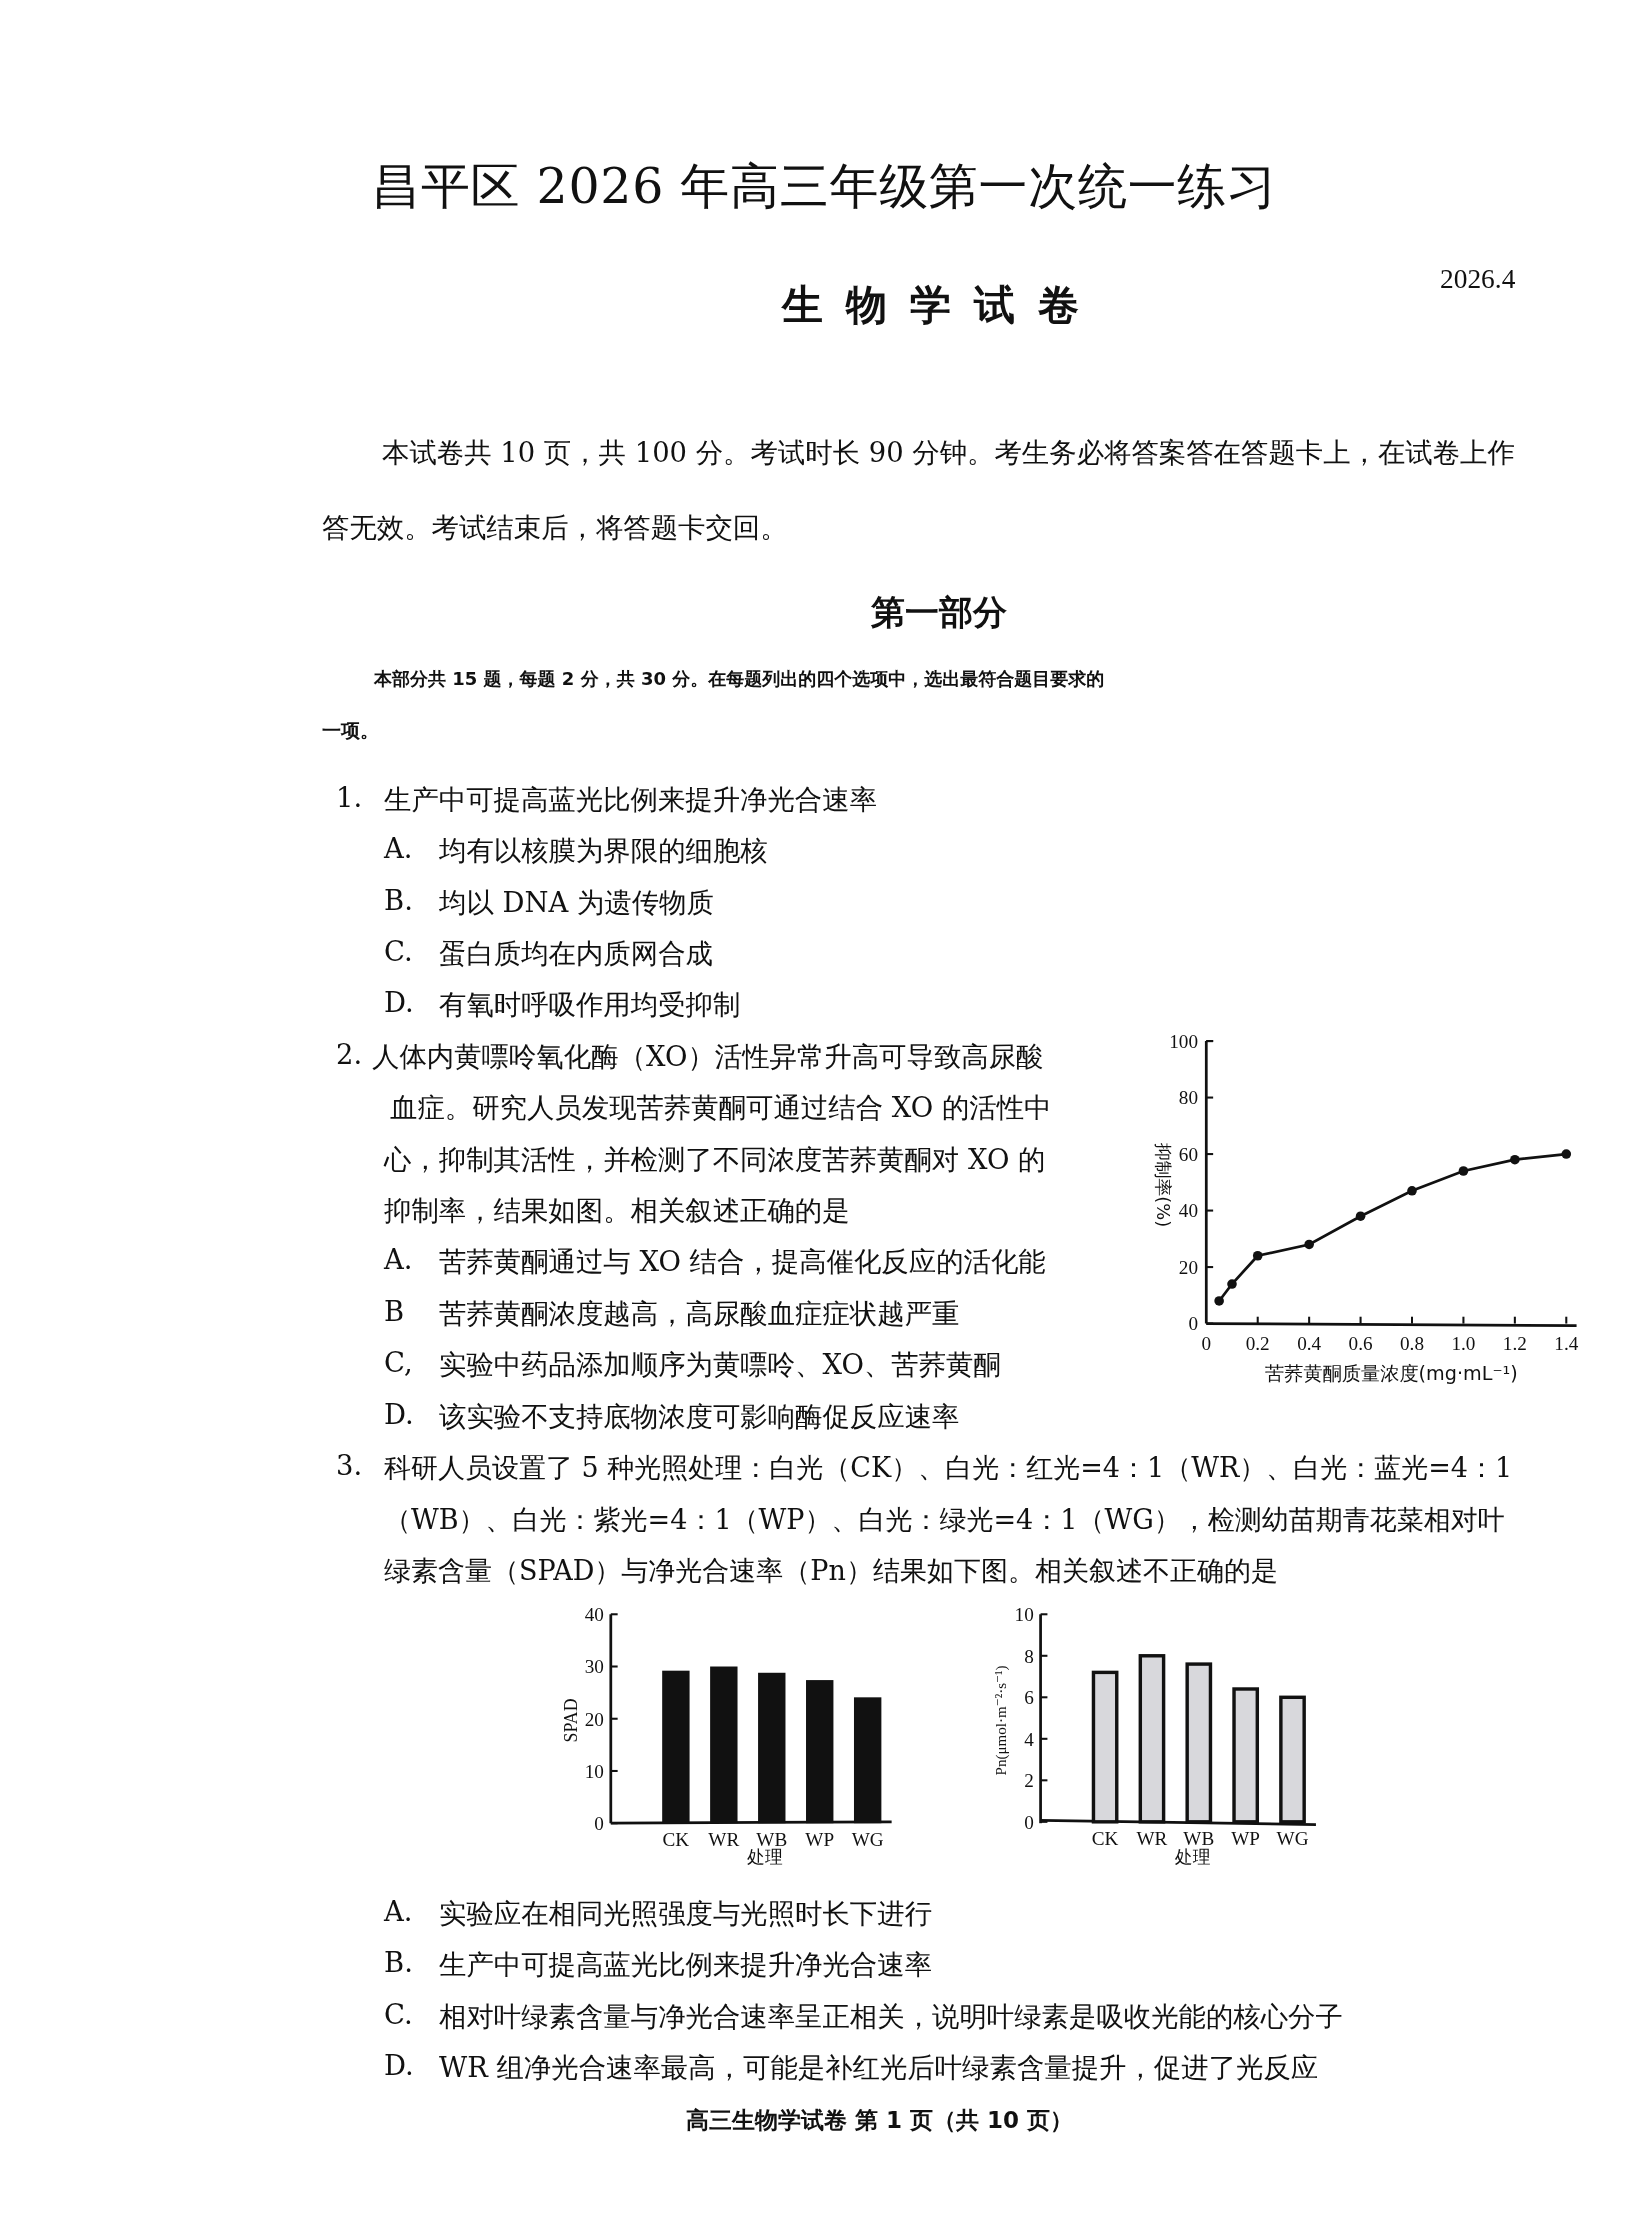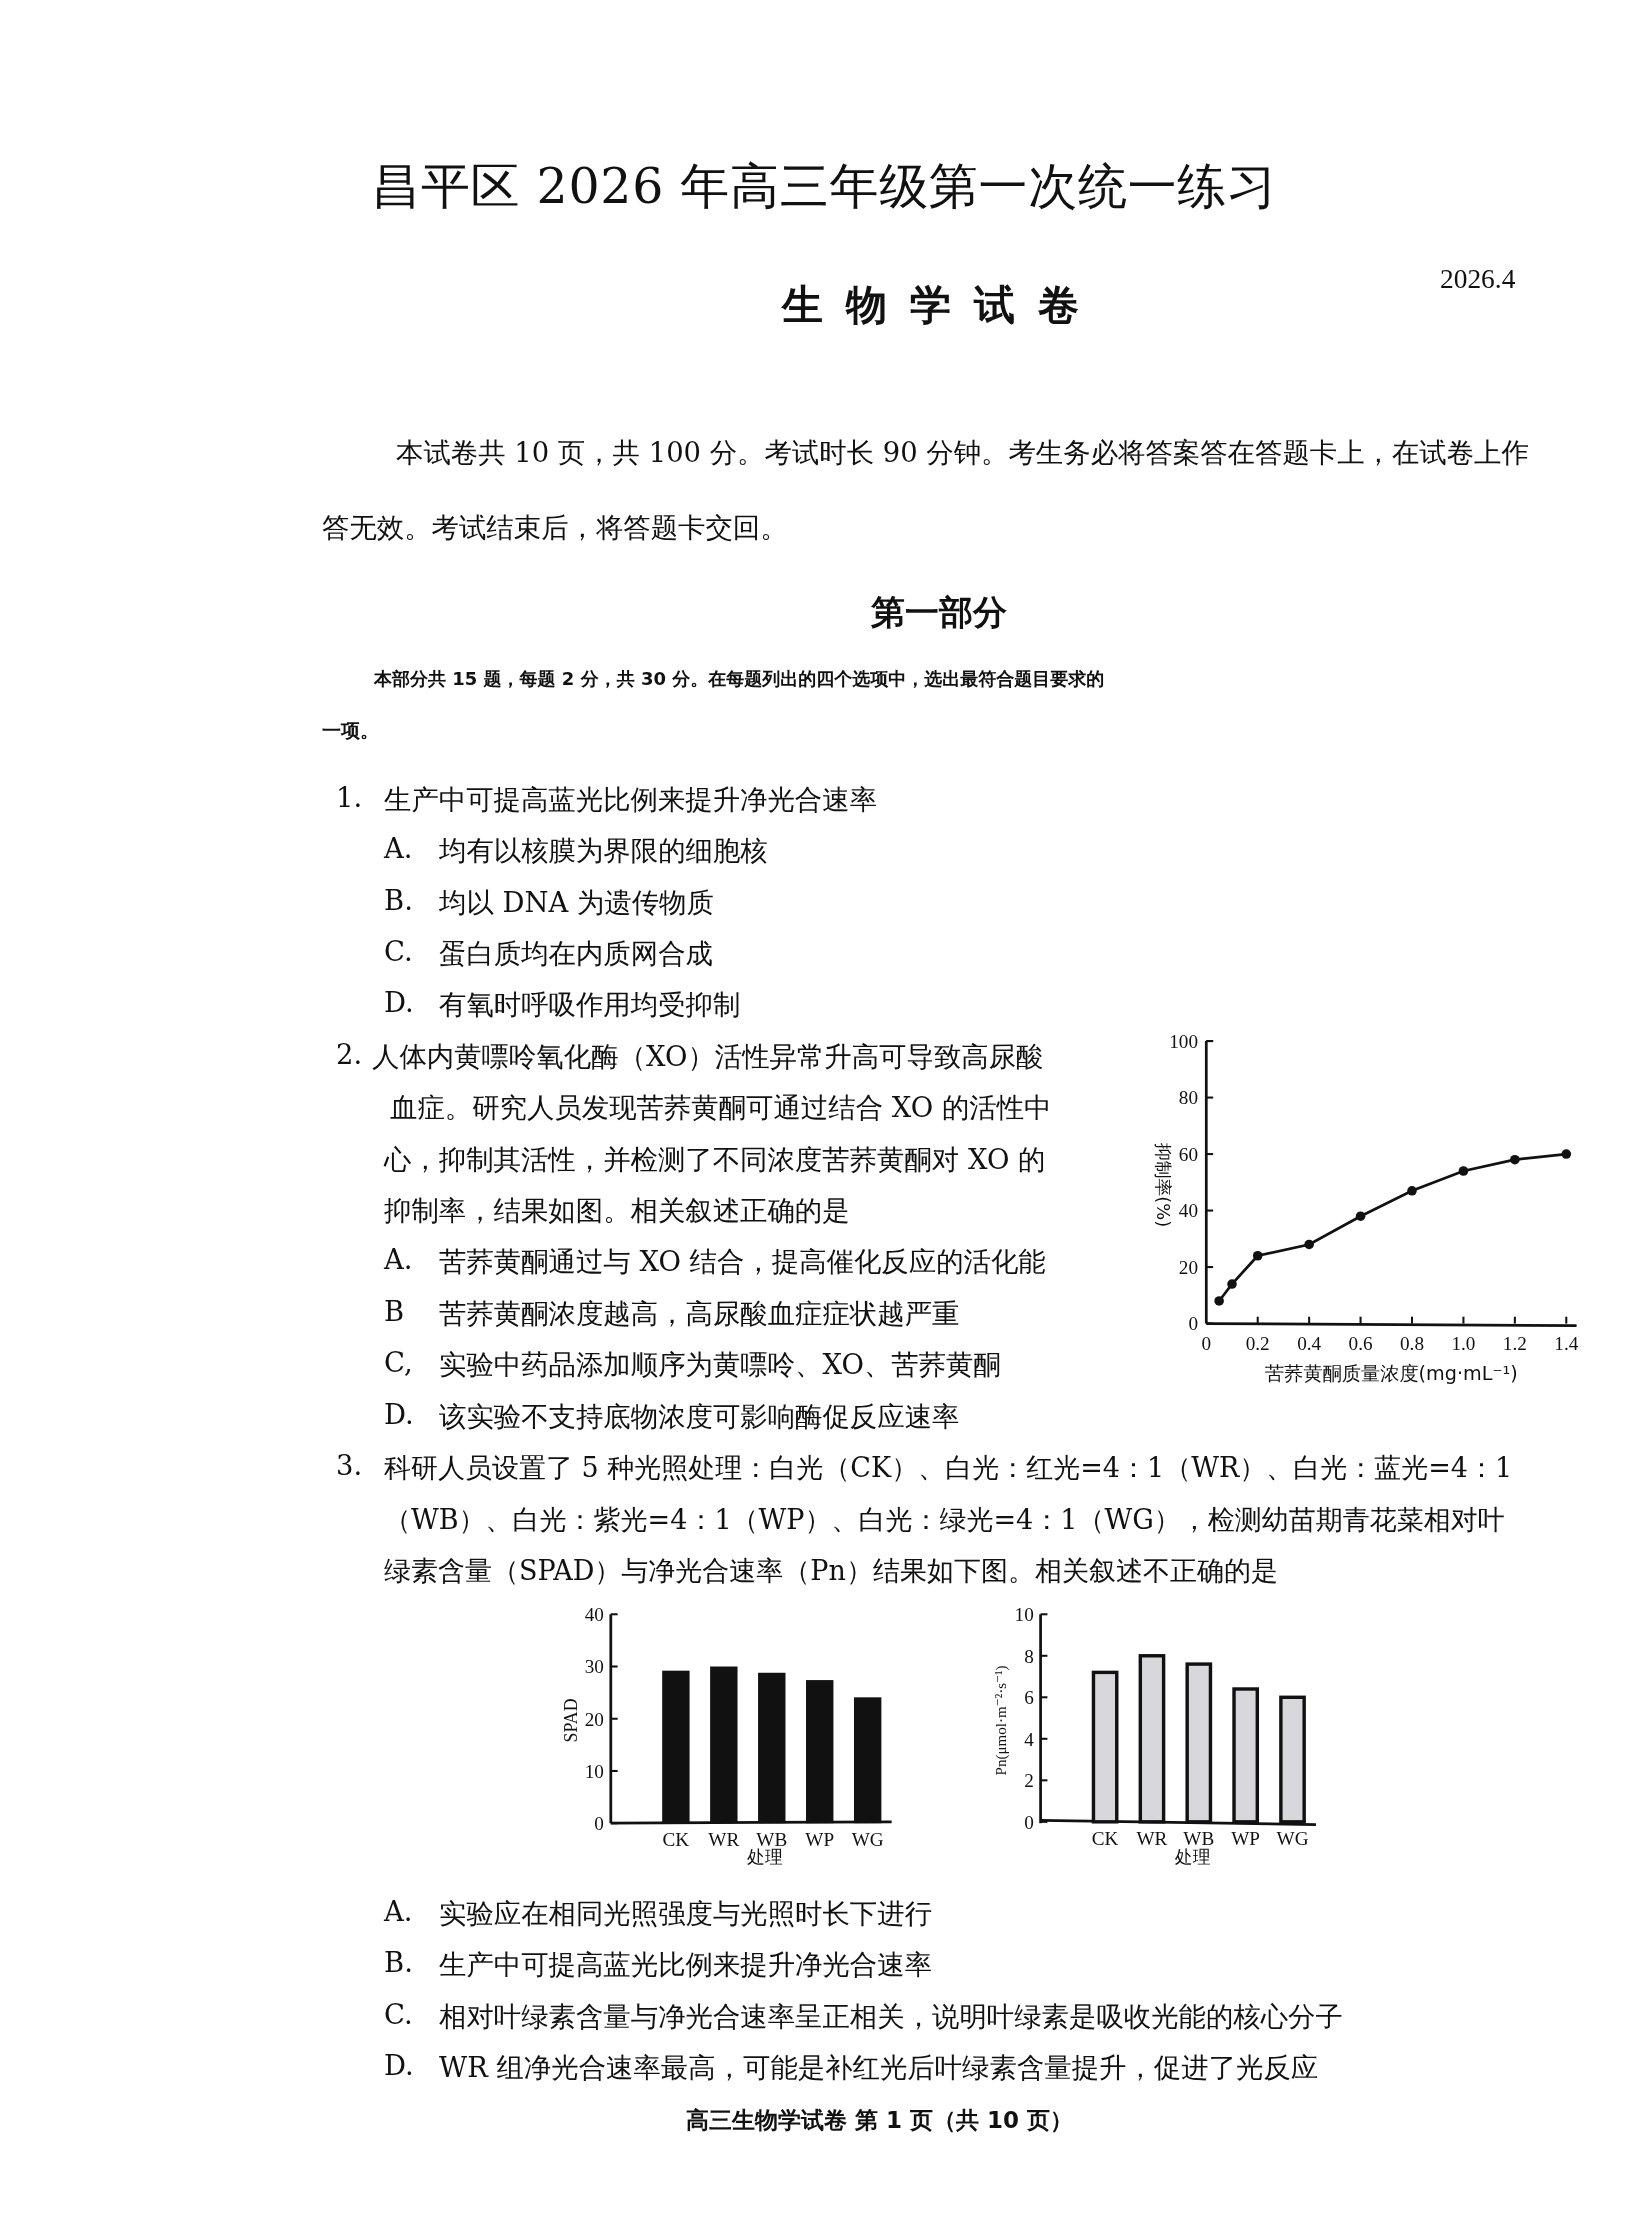--- a/index.html
+++ b/index.html
@@ -17,21 +17,21 @@
   svg text { font-family: "Liberation Serif", "DejaVu Serif", serif; fill: #111; }
   .footer { left: 686px; top: 2105px; font-size: 23px; font-weight: bold; font-family: "DejaVu Sans", sans-serif; }
 </style>
 </head>
 <body>
 
 <div class="abs title">昌平区 2026 年高三年级第一次统一练习</div>
 <div class="abs subtitle">生物学试卷</div>
 <div class="abs date">2026.4</div>
 
-<div class="abs para" style="left:396px; top:439px;">本试卷共 10 页，共 100 分。考试时长 90 分钟。考生务必将答案答在答题卡上，在试卷上作</div>
+<div class="abs para" style="left:382px; top:439px;">本试卷共 10 页，共 100 分。考试时长 90 分钟。考生务必将答案答在答题卡上，在试卷上作</div>
 <div class="abs para" style="left:322px; top:514px;">答无效。考试结束后，将答题卡交回。</div>
 
 <div class="abs section">第一部分</div>
 <div class="abs para bold" style="left:374px; top:665px; font-size:18px;">本部分共 15 题，每题 2 分，共 30 分。在每题列出的四个选项中，选出最符合题目要求的</div>
 <div class="abs para bold" style="left:322px; top:717px; font-size:19px;">一项。</div>
 
 <div>
   <div class="abs q" style="left:336px; top:782px;">1.</div>
   <div class="abs q" style="left:384px; top:782px;">生产中可提高蓝光比例来提升净光合速率</div>
   <div class="abs opt" style="left:384px; top:833px;">A.</div>

